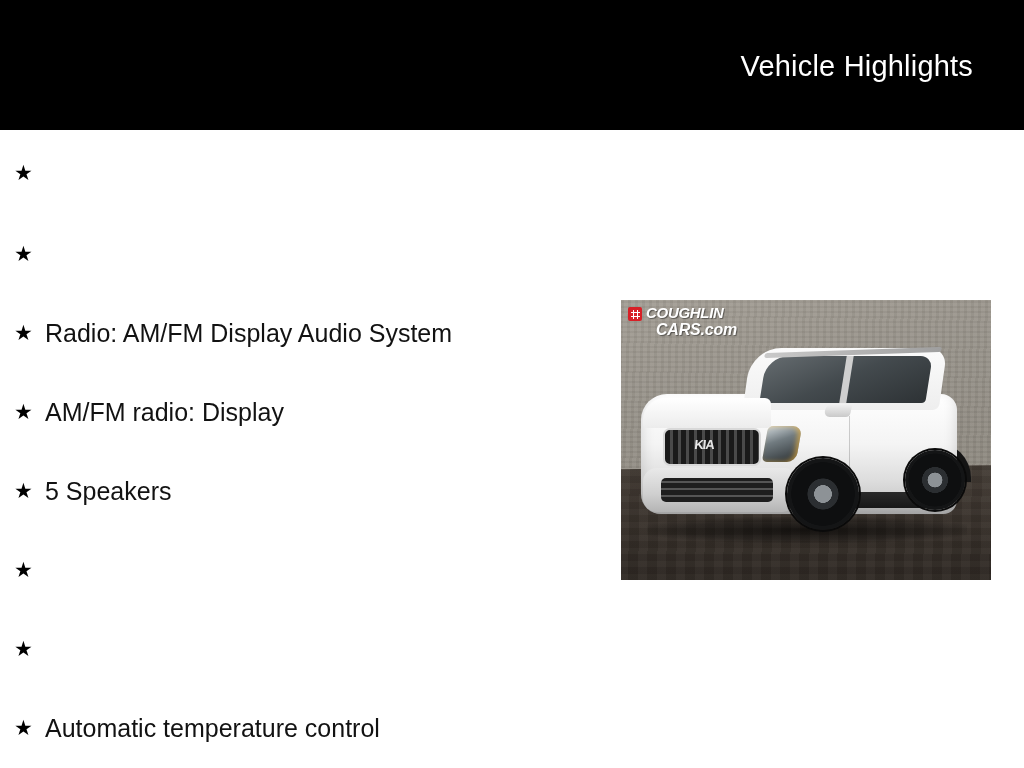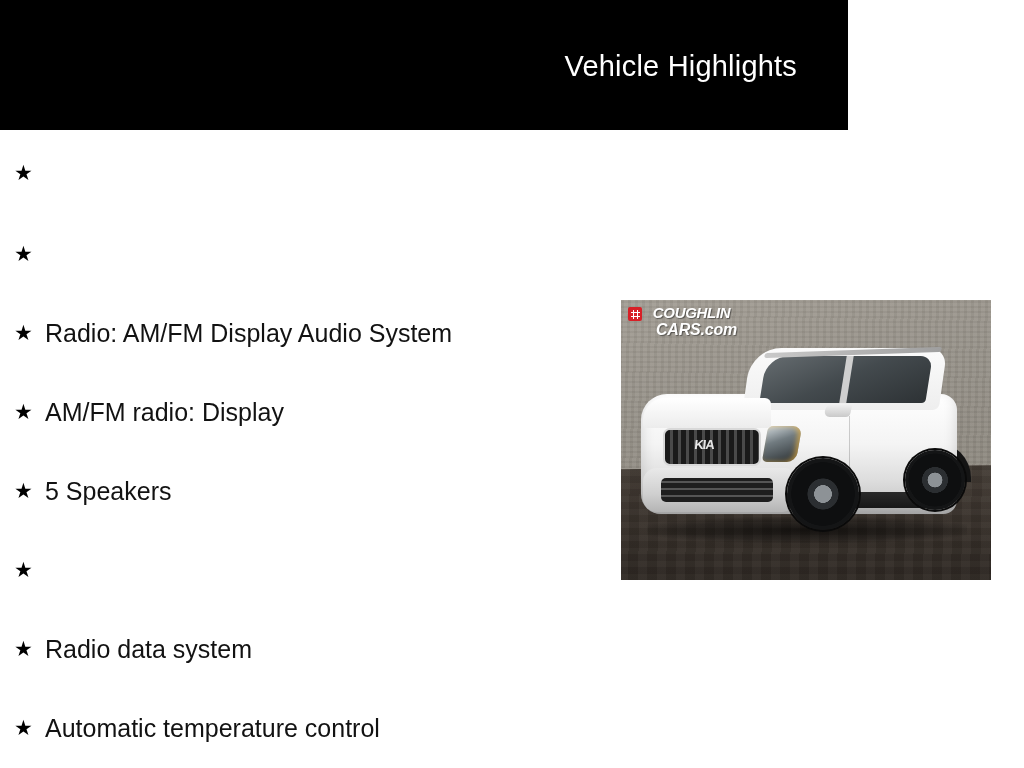--- a/index.html
+++ b/index.html
@@ -14,21 +14,21 @@
     overflow: hidden;
     font-family: "Liberation Sans", sans-serif;
     -webkit-font-smoothing: antialiased;
   }
 
   
   #header-band {
     position: absolute;
     left: 0;
     top: 0;
-    width: 848px;
+    width: 1024px;
     height: 130px;
     background: #000000;
   }
   #page-title {
     position: absolute;
     right: 51px;
     top: 48px;
     color: #ffffff;
     font-size: 29px;
     font-weight: 400;
@@ -314,21 +314,20 @@
     flex-direction: column;
     line-height: 1;
   }
   .wm-line1 {
     color: #ffffff;
     font-size: 15px;
     font-weight: 700;
     font-style: italic;
     letter-spacing: -0.3px;
     text-shadow: 1px 1px 1px rgba(0,0,0,0.45);
-    text-align: center;
   }
   .wm-line2 {
     color: #ffffff;
     font-size: 16px;
     font-weight: 700;
     font-style: italic;
     letter-spacing: -0.2px;
     margin-top: 2px;
     margin-left: 10px;
     text-shadow: 1px 1px 1px rgba(0,0,0,0.45);
@@ -365,21 +364,20 @@
     <span class="bullet-star">★</span>
     <span class="highlight-label">5 Speakers</span>
   </li>
 
   <li class="highlight-item">
     <span class="bullet-star">★</span>
   </li>
 
   <li class="highlight-item">
     <span class="bullet-star">★</span>
-    <span class="highlight-label">Radio data system</span>
   </li>
 
   <li class="highlight-item">
     <span class="bullet-star">★</span>
     <span class="highlight-label">Automatic temperature control</span>
   </li>
 
 </ul>
 
 <div id="vehicle-photo">

